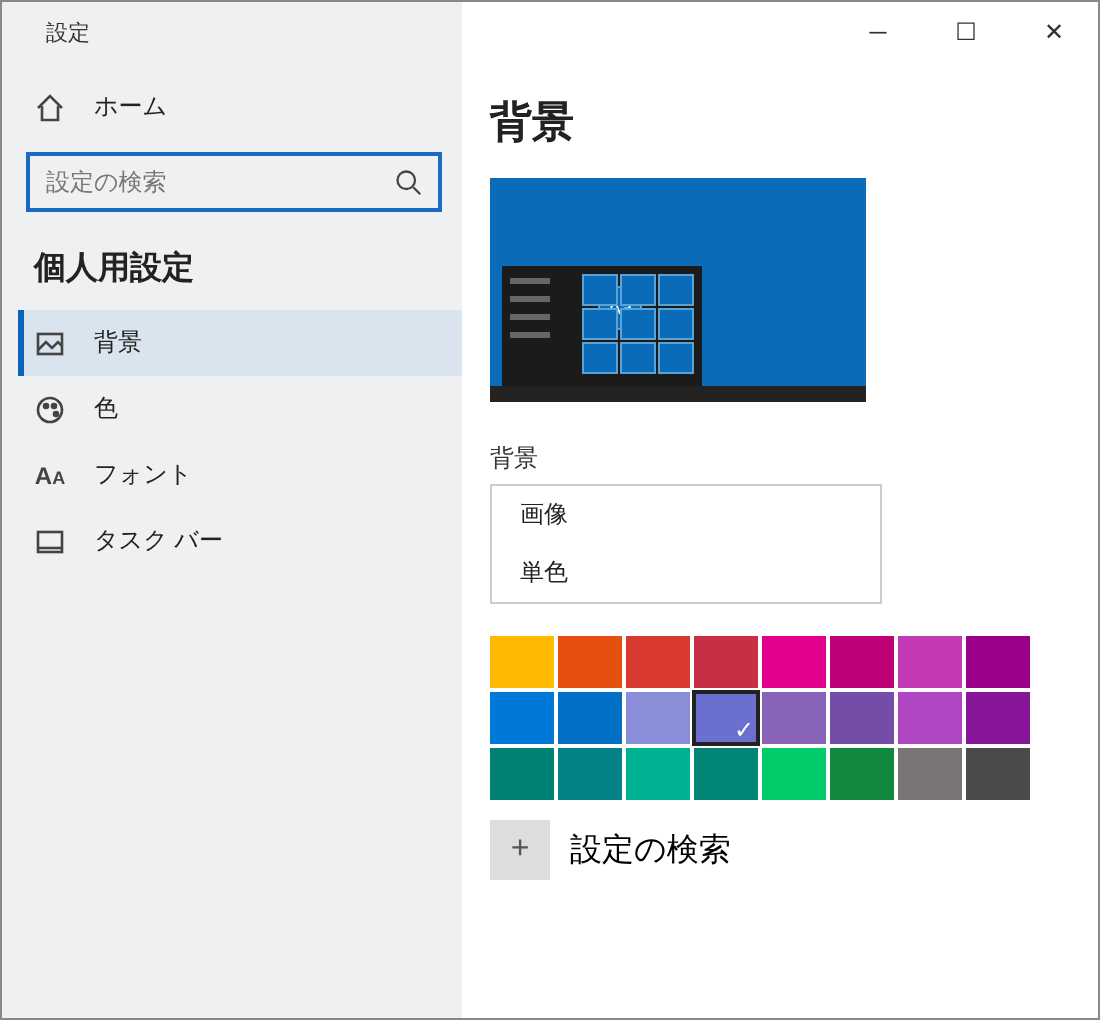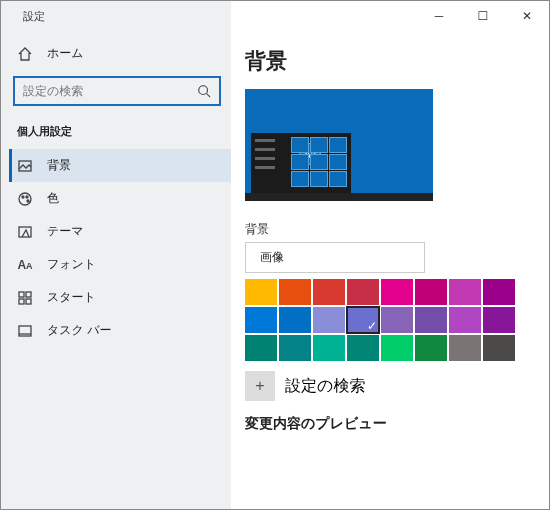--- a/index.html
+++ b/index.html
@@ -8,37 +8,37 @@
 .titlebar { height: 30px; display: flex; align-items: center; justify-content: space-between; padding-left: 22px; }
 .title { font-size: 11px; color: #333; }
 .wc { display: flex; }
 .wc div { width: 44px; height: 30px; display: flex; align-items: center; justify-content: center; font-size: 12px; color: #333; }
 .body { flex: 1; display: flex; overflow: hidden; }
 .sidebar { width: 230px; padding: 8px 0 0 8px; }
 .home { display: flex; align-items: center; gap: 14px; padding: 6px 8px; font-size: 12px; color: #222; }
 .search { margin: 8px 10px 12px 4px; border: 2px solid #1a6bbf; height: 30px; display: flex; align-items: center; padding: 0 8px; justify-content: space-between; }
 .search input { border: none; outline: none; font-size: 12px; background: transparent; width: 100%; }
 .search input::placeholder { color: #777; }
-.sec-title { font-size: 11px; font-weight: bold; color: #222; padding: 6px 8px 10px; }
+.sec-title { font-size: 16px; font-weight: bold; color: #222; padding: 6px 8px 10px; }
 .nav-item { display: flex; align-items: center; gap: 14px; padding: 8px 8px 8px 8px; font-size: 12px; color: #222; position: relative; }
 .nav-item.active { background: #d9e4ef; }
 .nav-item.active::before { content: ""; position: absolute; left: 0; top: 0; bottom: 0; width: 3px; background: #0a64b8; }
 .icon { width: 16px; height: 16px; display: inline-flex; align-items: center; justify-content: center; }
 .content { flex: 1; padding: 16px 6px 0 14px; overflow: hidden; }
 .h1 { font-size: 21px; font-weight: 600; color: #222; margin-bottom: 14px; }
 .preview { width: 188px; height: 112px; background: #0a6bb8; position: relative; margin-bottom: 20px; }
 .preview .taskbar { position: absolute; bottom: 0; left: 0; right: 0; height: 8px; background: #222; }
 .preview .start { position: absolute; bottom: 8px; left: 6px; width: 100px; height: 60px; background: #1b1b1b; }
 .preview .grid { position: absolute; right: 4px; top: 4px; width: 56px; height: 50px; display: grid; grid-template-columns: repeat(3, 1fr); grid-template-rows: repeat(3, 1fr); gap: 1px; }
 .preview .grid div { background: #0a6bb8; border: 1px solid #5aa3d6; }
 .preview .aa { position: absolute; top: 10px; right: 30px; width: 22px; height: 22px; background: #0a6bb8; color: #fff; font-size: 10px; display: flex; align-items: center; justify-content: center; border: 1px solid #5aa3d6; }
 .preview .dots { position: absolute; left: 4px; top: 6px; display: flex; flex-direction: column; gap: 6px; }
 .preview .dots span { width: 20px; height: 3px; background: #666; display: block; }
 .label { font-size: 12px; color: #333; margin-bottom: 4px; }
-.dropdown { width: 180px; background: #fff; border: 1px solid #ccc; margin-bottom: 6px; }
+.dropdown { width: 196px; background: #fff; border: 1px solid #ccc; margin-bottom: 16px; }
 .dropdown .opt { padding: 6px 14px; font-size: 12px; color: #222; }
 .dropdown .opt.highlight { outline: 2px solid #d40000; outline-offset: -1px; }
 .palette { display: grid; grid-template-columns: repeat(8, 32px); grid-auto-rows: 26px; gap: 2px; margin-bottom: 10px; }
 .swatch { position: relative; }
 .swatch.sel::after { content: "✓"; position: absolute; right: 2px; bottom: 0; color: #fff; font-size: 12px; }
 .swatch.sel { outline: 2px solid #222; outline-offset: -1px; }
 .custom { display: flex; align-items: center; gap: 10px; margin-bottom: 14px; }
 .plus { width: 30px; height: 30px; background: #ddd; display: flex; align-items: center; justify-content: center; font-size: 16px; color: #555; }
 .h2 { font-size: 14px; font-weight: 600; color: #222; }
 svg { stroke: #444; stroke-width: 1.3; fill: none; }
@@ -91,43 +91,23 @@
               <circle cx="8" cy="8" r="6"></circle>
               <circle cx="6" cy="6" r="1" fill="#444"></circle>
               <circle cx="10" cy="6" r="1" fill="#444"></circle>
               <circle cx="11" cy="10" r="1" fill="#444"></circle>
             </svg>
           </span>
         <span>色</span>
       </div>
       <div class="nav-item">
         <span class="icon">
-            <svg viewBox="0 0 16 16" width="16" height="16">
-              <rect x="2" y="3" width="12" height="10"></rect>
-              <path d="M5 13 L9 6 L12 13"></path>
-            </svg>
-          </span>
-        <span>テーマ</span>
-      </div>
-      <div class="nav-item">
-        <span class="icon">
             <span style="font-size:12px;font-weight:bold;color:#444;fill:#444">A<span style="font-size:9px">A</span></span>
           </span>
         <span>フォント</span>
-      </div>
-      <div class="nav-item">
-        <span class="icon">
-            <svg viewBox="0 0 16 16" width="16" height="16">
-              <rect x="2" y="2" width="5" height="5"></rect>
-              <rect x="9" y="2" width="5" height="5"></rect>
-              <rect x="2" y="9" width="5" height="5"></rect>
-              <rect x="9" y="9" width="5" height="5"></rect>
-            </svg>
-          </span>
-        <span>スタート</span>
       </div>
       <div class="nav-item">
         <span class="icon">
             <svg viewBox="0 0 16 16" width="16" height="16">
               <rect x="2" y="3" width="12" height="10"></rect>
               <line x1="2" y1="11" x2="14" y2="11"></line>
             </svg>
           </span>
         <span>タスク バー</span>
       </div>
@@ -156,20 +136,21 @@
               <div></div>
               <div></div>
             </div>
         </div>
         <div class="taskbar"></div>
       </div>
 
       <div class="label">背景</div>
       <div class="dropdown">
         <div class="opt">画像</div>
+        <div class="opt">単色</div>
       </div>
 
       <div class="palette" id="palette">
           <div class="swatch" style="background: rgb(255, 185, 0);"></div>
           <div class="swatch" style="background: rgb(231, 79, 14);"></div>
           <div class="swatch" style="background: rgb(216, 58, 47);"></div>
           <div class="swatch" style="background: rgb(199, 47, 70);"></div>
           <div class="swatch" style="background: rgb(227, 0, 140);"></div>
           <div class="swatch" style="background: rgb(191, 0, 119);"></div>
           <div class="swatch" style="background: rgb(194, 57, 179);"></div>
@@ -190,16 +171,15 @@
           <div class="swatch" style="background: rgb(16, 137, 62);"></div>
           <div class="swatch" style="background: rgb(122, 117, 116);"></div>
           <div class="swatch" style="background: rgb(76, 74, 72);"></div>
         </div>
 
       <div class="custom">
         <div class="plus">+</div>
         <span>設定の検索</span>
       </div>
 
-      <div class="h2">変更内容のプレビュー</div>
     </div>
   </div>
 </div>
 
 </body></html>

